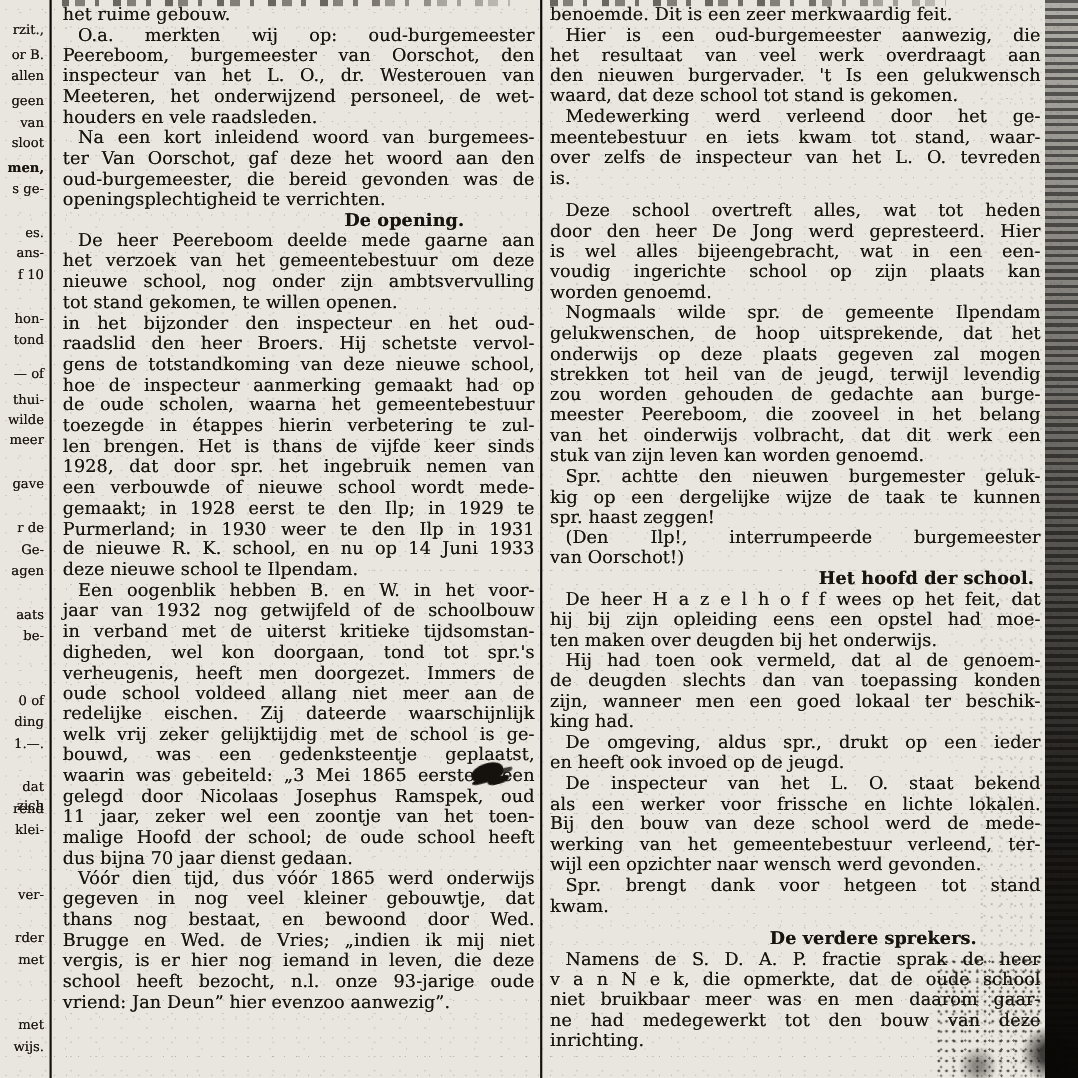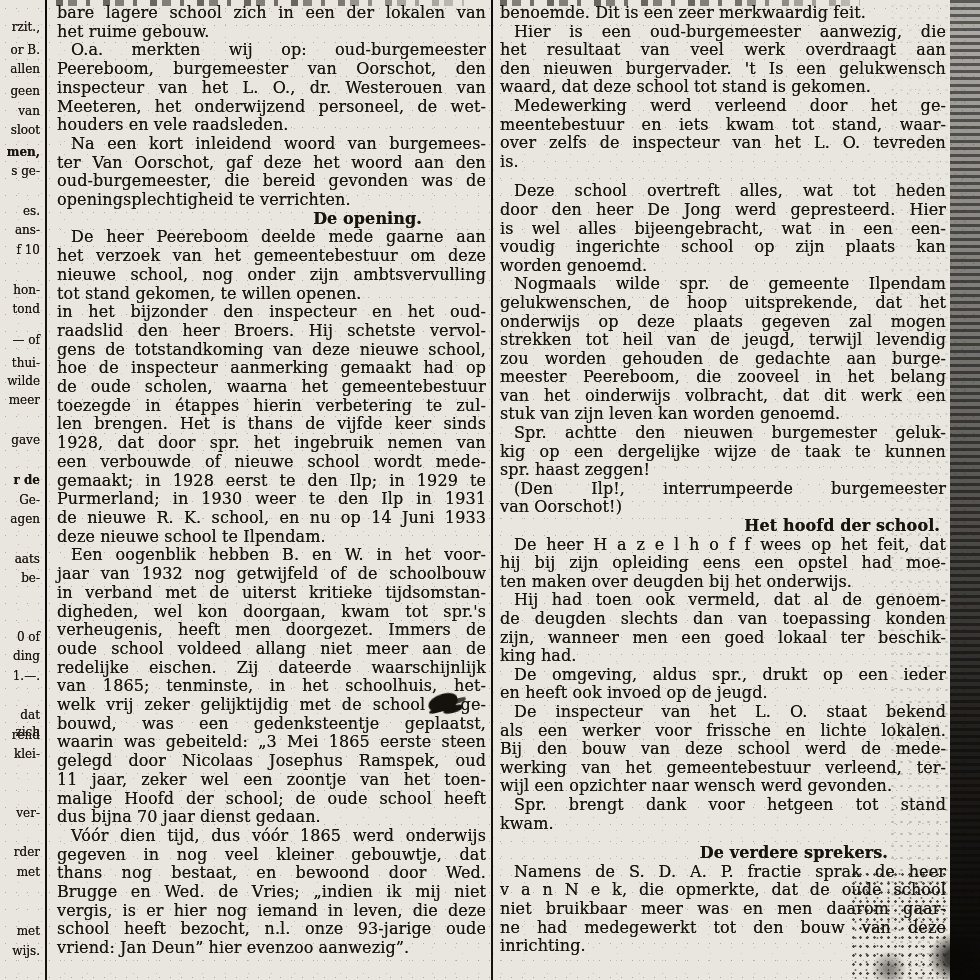--- a/index.html
+++ b/index.html
@@ -117,21 +117,21 @@
       <span class="fragment" style="top: 204px;">es.</span>
       <span class="fragment" style="top: 223px;">ans-</span>
       <span class="fragment" style="top: 243px;">f 10</span>
       <span class="fragment" style="top: 283px;">hon-</span>
       <span class="fragment" style="top: 302px;">tond</span>
       <span class="fragment" style="top: 333px;">— of</span>
       <span class="fragment" style="top: 356px;">thui-</span>
       <span class="fragment" style="top: 374px;">wilde</span>
       <span class="fragment" style="top: 393px;">meer</span>
       <span class="fragment" style="top: 433px;">gave</span>
-      <span class="fragment" style="top: 473px; font-weight: bold;">r de</span>
+      <span class="fragment" style="top: 473px;">r de</span>
       <span class="fragment" style="top: 493px;">Ge-</span>
       <span class="fragment" style="top: 512px;">agen</span>
       <span class="fragment" style="top: 552px;">aats</span>
       <span class="fragment" style="top: 571px;">be-</span>
       <span class="fragment" style="top: 630px;">0 of</span>
       <span class="fragment" style="top: 649px;">ding</span>
       <span class="fragment" style="top: 669px;">1.—.</span>
       <span class="fragment" style="top: 708px;">dat</span>
       <span class="fragment" style="top: 728px;">rend</span>
       <span class="fragment" style="top: 747px;">klei-</span>
@@ -141,21 +141,20 @@
       <span class="fragment" style="top: 865px;">met</span>
       <span class="fragment" style="top: 924px;">met</span>
       <span class="fragment" style="top: 944px;">wijs.</span>
     </div>
 
   <div class="rule rule-a"></div>
   <div class="rule rule-b"></div>
 
   <div class="col col-left">
       <div class="block">
-        <div class="line">bare lagere school zich in een der lokalen van</div>
         <div class="line short">het ruime gebouw.</div>
       </div>
       <div class="block">
         <div class="line indent">O.a. merkten wij op: oud-burgemeester</div>
         <div class="line">Peereboom, burgemeester van Oorschot, den</div>
         <div class="line">inspecteur van het L. O., dr. Westerouen van</div>
         <div class="line">Meeteren, het onderwijzend personeel, de wet-</div>
         <div class="line short">houders en vele raadsleden.</div>
       </div>
       <div class="block">
@@ -183,25 +182,24 @@
         <div class="line">een verbouwde of nieuwe school wordt mede-</div>
         <div class="line">gemaakt; in 1928 eerst te den Ilp; in 1929 te</div>
         <div class="line">Purmerland; in 1930 weer te den Ilp in 1931</div>
         <div class="line">de nieuwe R. K. school, en nu op 14 Juni 1933</div>
         <div class="line short">deze nieuwe school te Ilpendam.</div>
       </div>
       <div class="block">
         <div class="line indent">Een oogenblik hebben B. en W. in het voor-</div>
         <div class="line">jaar van 1932 nog getwijfeld of de schoolbouw</div>
         <div class="line">in verband met de uiterst kritieke tijdsomstan-</div>
-        <div class="line">digheden, wel kon doorgaan, kwam tot spr.'s</div>
+        <div class="line">digheden, wel kon doorgaan, tond tot spr.'s</div>
         <div class="line">verheugenis, heeft men doorgezet. Immers de</div>
         <div class="line">oude school voldeed allang niet meer aan de</div>
         <div class="line">redelijke eischen. Zij dateerde waarschijnlijk</div>
-        <div class="line">van 1865; tenminste, in het schoolhuis, het-</div>
         <div class="line">welk vrij zeker gelijktijdig met de school is ge-</div>
         <div class="line">bouwd, was een gedenksteentje geplaatst,</div>
         <div class="line">waarin was gebeiteld: „3 Mei 1865 eerste steen</div>
         <div class="line">gelegd door Nicolaas Josephus Ramspek, oud</div>
         <div class="line">11 jaar, zeker wel een zoontje van het toen-</div>
         <div class="line">malige Hoofd der school; de oude school heeft</div>
         <div class="line short">dus bijna 70 jaar dienst gedaan.</div>
       </div>
       <div class="block">
         <div class="line indent">Vóór dien tijd, dus vóór 1865 werd onderwijs</div>

